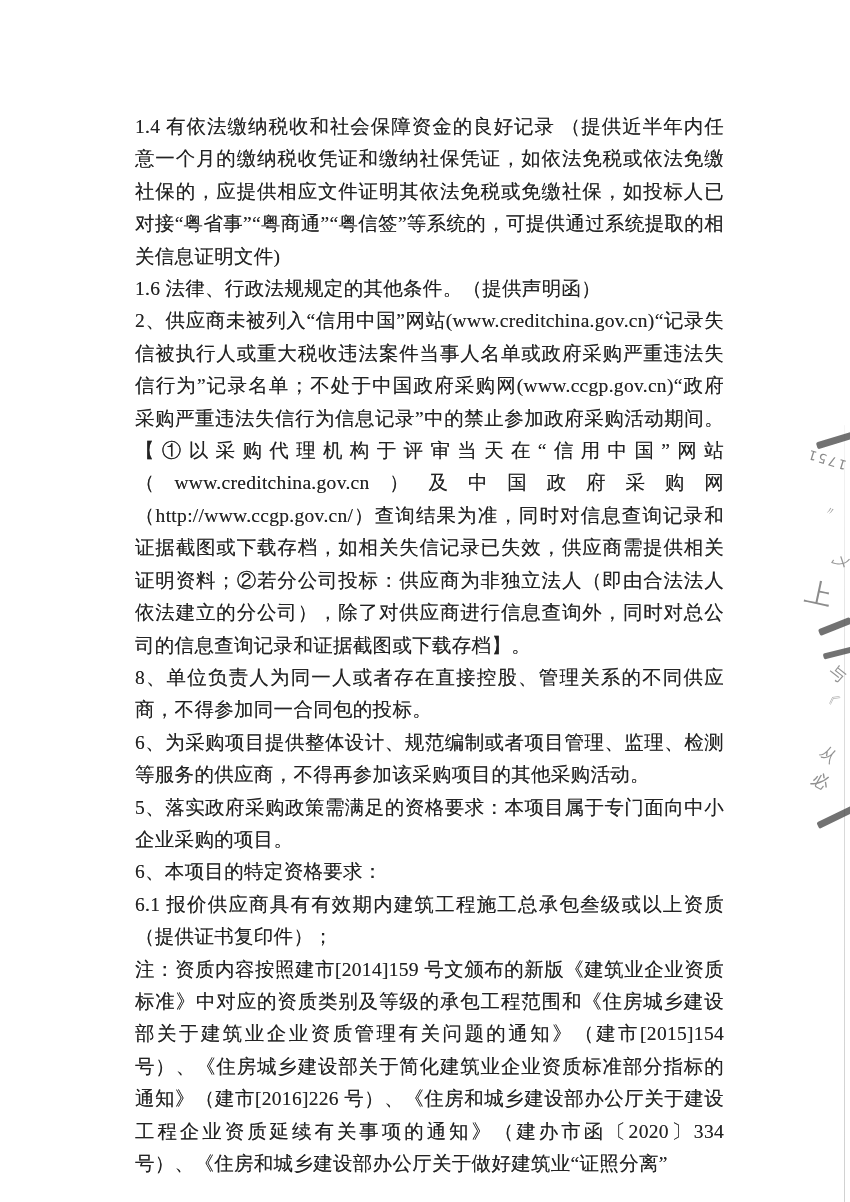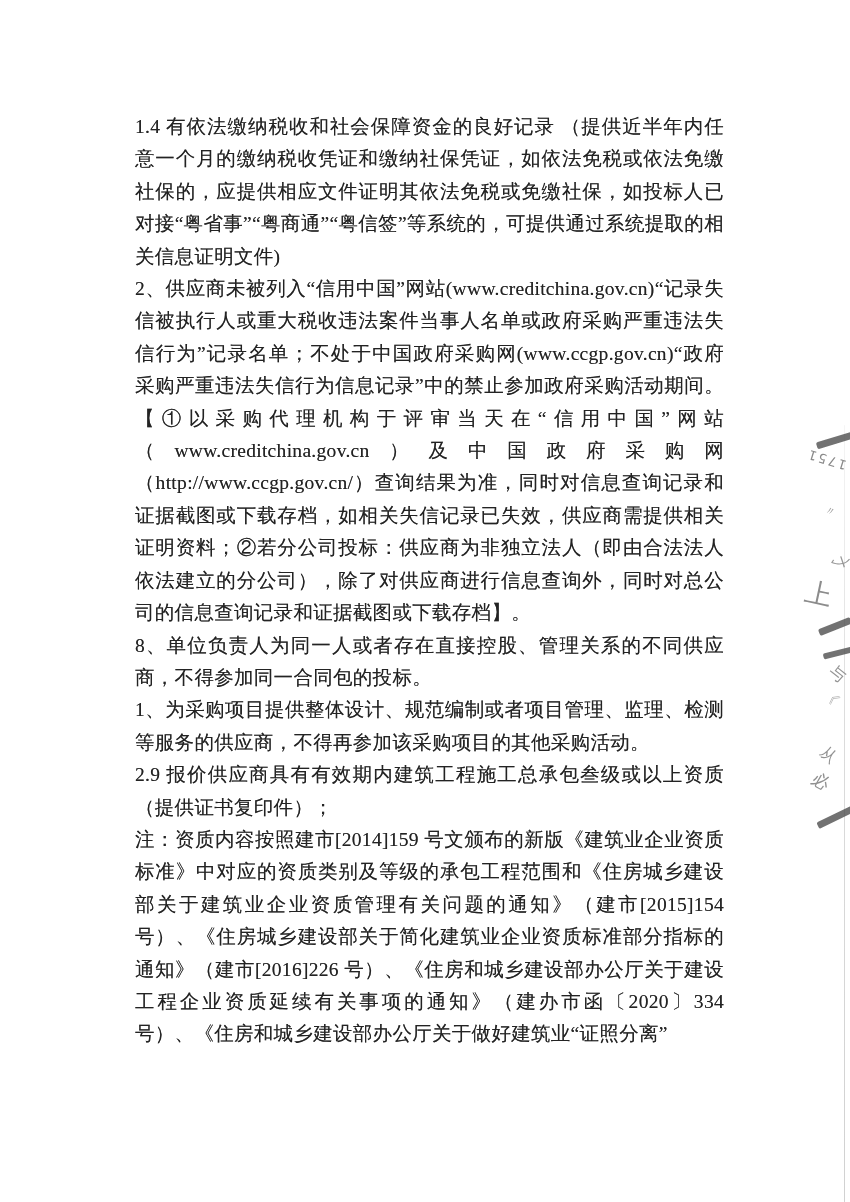--- a/index.html
+++ b/index.html
@@ -74,24 +74,27 @@
   .a-scrib4   { left: 812px; top: 770px; font-size: 17px; transform: rotate(30deg); color: #909090; }
   .bar-4      { left: 816px; top: 814px; width: 38px; height: 7px; transform: rotate(-26deg); }
 </style>
 </head>
 <body>
 
 <div class="page">
 
   <div class="content">
     <p>1.4 有依法缴纳税收和社会保障资金的良好记录 （提供近半年内任意一个月的缴纳税收凭证和缴纳社保凭证，如依法免税或依法免缴社保的，应提供相应文件证明其依法免税或免缴社保，如投标人已对接“粤省事”“粤商通”“粤信签”等系统的，可提供通过系统提取的相关信息证明文件)</p>
+    <p>1.6 法律、行政法规规定的其他条件。（提供声明函）</p>
     <p>2、供应商未被列入“信用中国”网站(www.creditchina.gov.cn)“记录失信被执行人或重大税收违法案件当事人名单或政府采购严重违法失信行为”记录名单；不处于中国政府采购网(www.ccgp.gov.cn)“政府采购严重违法失信行为信息记录”中的禁止参加政府采购活动期间。【①以采购代理机构于评审当天在“信用中国”网站（www.creditchina.gov.cn）及中国政府采购网（http://www.ccgp.gov.cn/）查询结果为准，同时对信息查询记录和证据截图或下载存档，如相关失信记录已失效，供应商需提供相关证明资料；②若分公司投标：供应商为非独立法人（即由合法法人依法建立的分公司），除了对供应商进行信息查询外，同时对总公司的信息查询记录和证据截图或下载存档】。</p>
     <p>8、单位负责人为同一人或者存在直接控股、管理关系的不同供应商，不得参加同一合同包的投标。</p>
-    <p>1、为采购项目提供整体设计、规范编制或者项目管理、监理、检测等服务的供应商，不得再参加该采购项目的其他采购活动。</p>
-    <p>2.9 报价供应商具有有效期内建筑工程施工总承包叁级或以上资质（提供证书复印件）；</p>
+    <p>6、为采购项目提供整体设计、规范编制或者项目管理、监理、检测等服务的供应商，不得再参加该采购项目的其他采购活动。</p>
+    <p>5、落实政府采购政策需满足的资格要求：本项目属于专门面向中小企业采购的项目。</p>
+    <p>6、本项目的特定资格要求：</p>
+    <p>6.1 报价供应商具有有效期内建筑工程施工总承包叁级或以上资质（提供证书复印件）；</p>
     <p>注：资质内容按照建市[2014]159 号文颁布的新版《建筑业企业资质标准》中对应的资质类别及等级的承包工程范围和《住房城乡建设部关于建筑业企业资质管理有关问题的通知》（建市[2015]154 号）、《住房城乡建设部关于简化建筑业企业资质标准部分指标的通知》（建市[2016]226 号）、《住房和城乡建设部办公厅关于建设工程企业资质延续有关事项的通知》（建办市函〔2020〕334 号）、《住房和城乡建设部办公厅关于做好建筑业“证照分离”</p>
   </div>
 
   <div class="scan-edge-line"></div>
 
   <div class="ink-bar bar-1"></div>
   <span class="artifact a-digits">1751</span>
   <span class="artifact a-tick">〃</span>
   <span class="artifact a-squiggle">乄</span>
   <span class="artifact a-shang">上</span>

